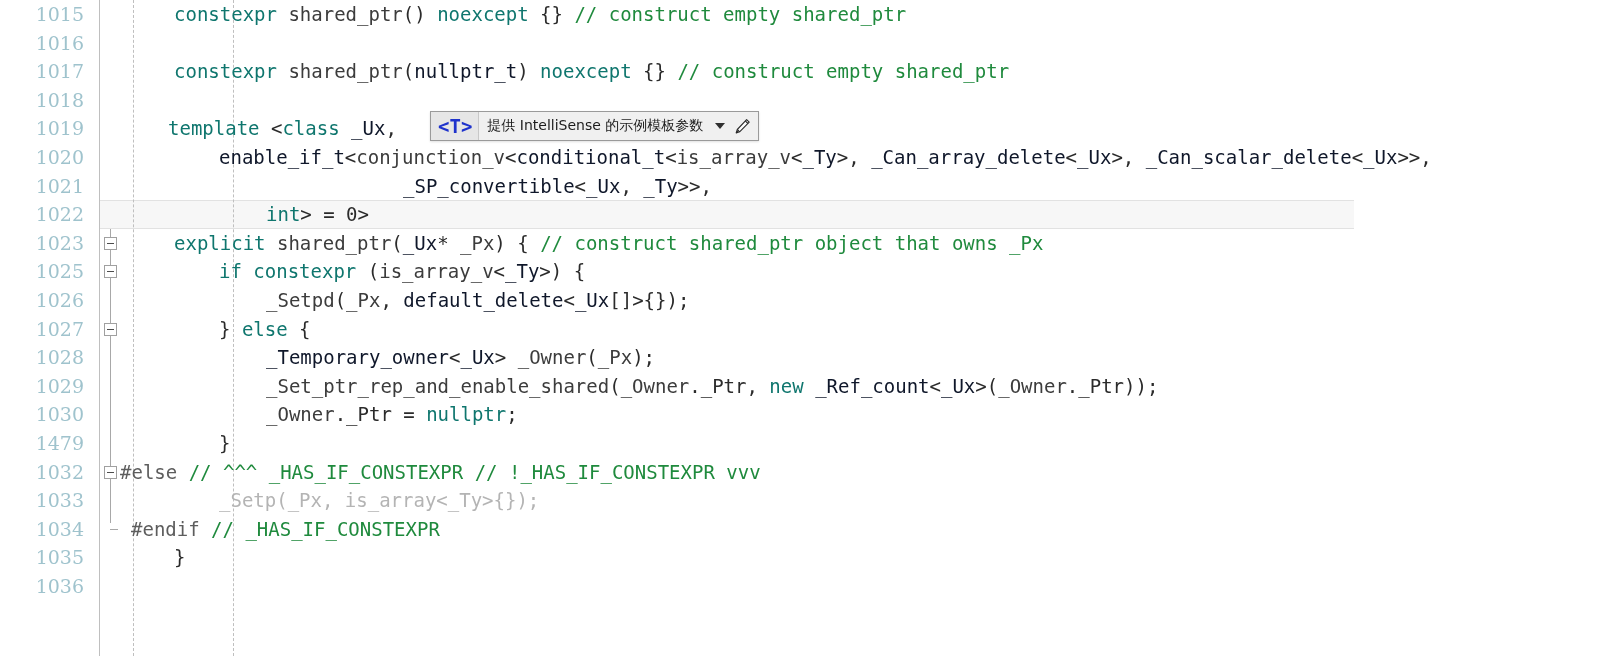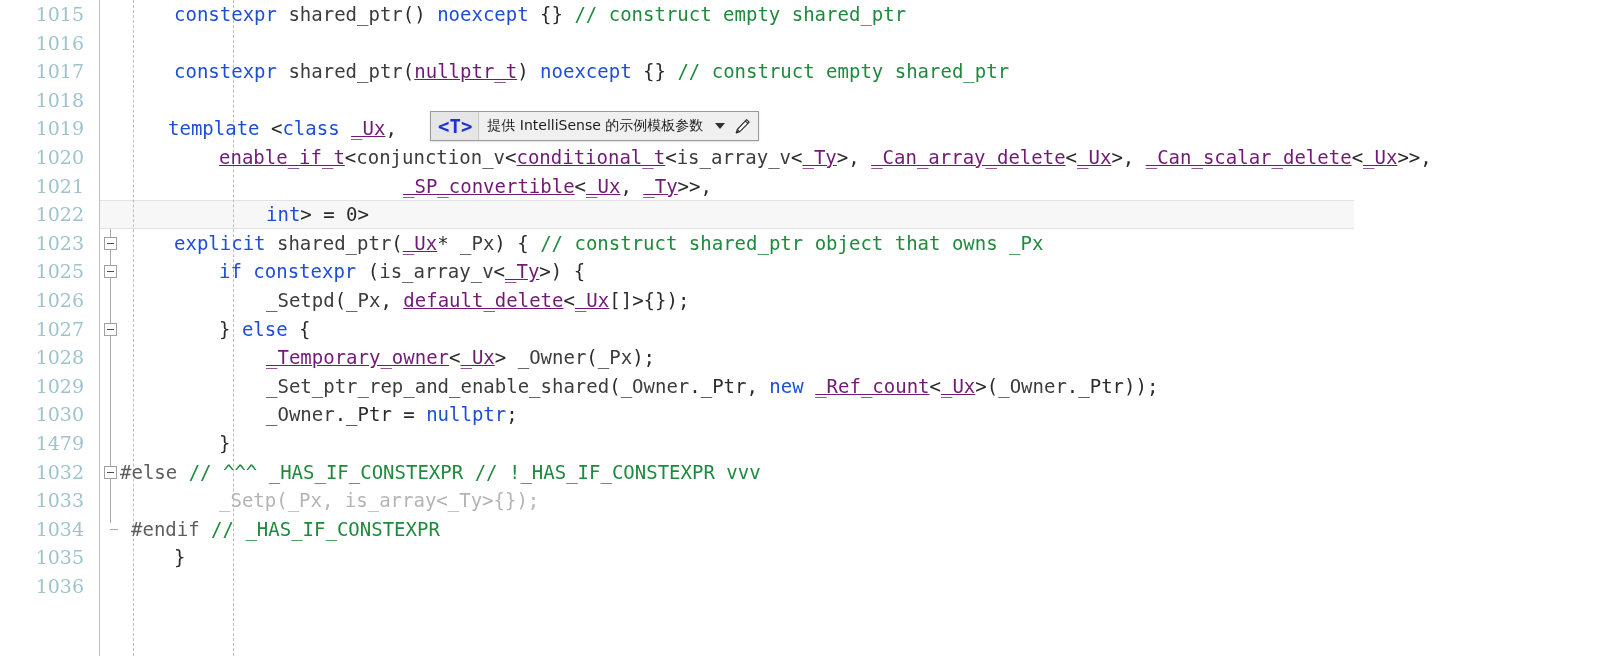--- a/index.html
+++ b/index.html
@@ -129,22 +129,22 @@
     position: absolute;
     left: 126px;
     top: 0;
     z-index: 2;
     font-family: "DejaVu Sans Mono", "Liberation Mono", monospace;
     font-size: 19px;
     color: #2b2b2b;
   }
 
   
-  .kw   { color: #1d4ed8; }           
-  .typ  { color: #701a75; text-decoration: underline; }           
+  .kw   { color: #0f766e; }           
+  .typ  { color: #0f172a; }           
   .id   { color: #3c3c3c; }           
   .cmt  { color: #1f8a3d; }           
   .mac  { color: #8a3fbf; }           
   .pp   { color: #5d5d5d; }           
   .punc { color: #2b2b2b; }
   .dim  { color: #b4b4b4; }
 
   
   #tparam-popup {
     position: absolute;

